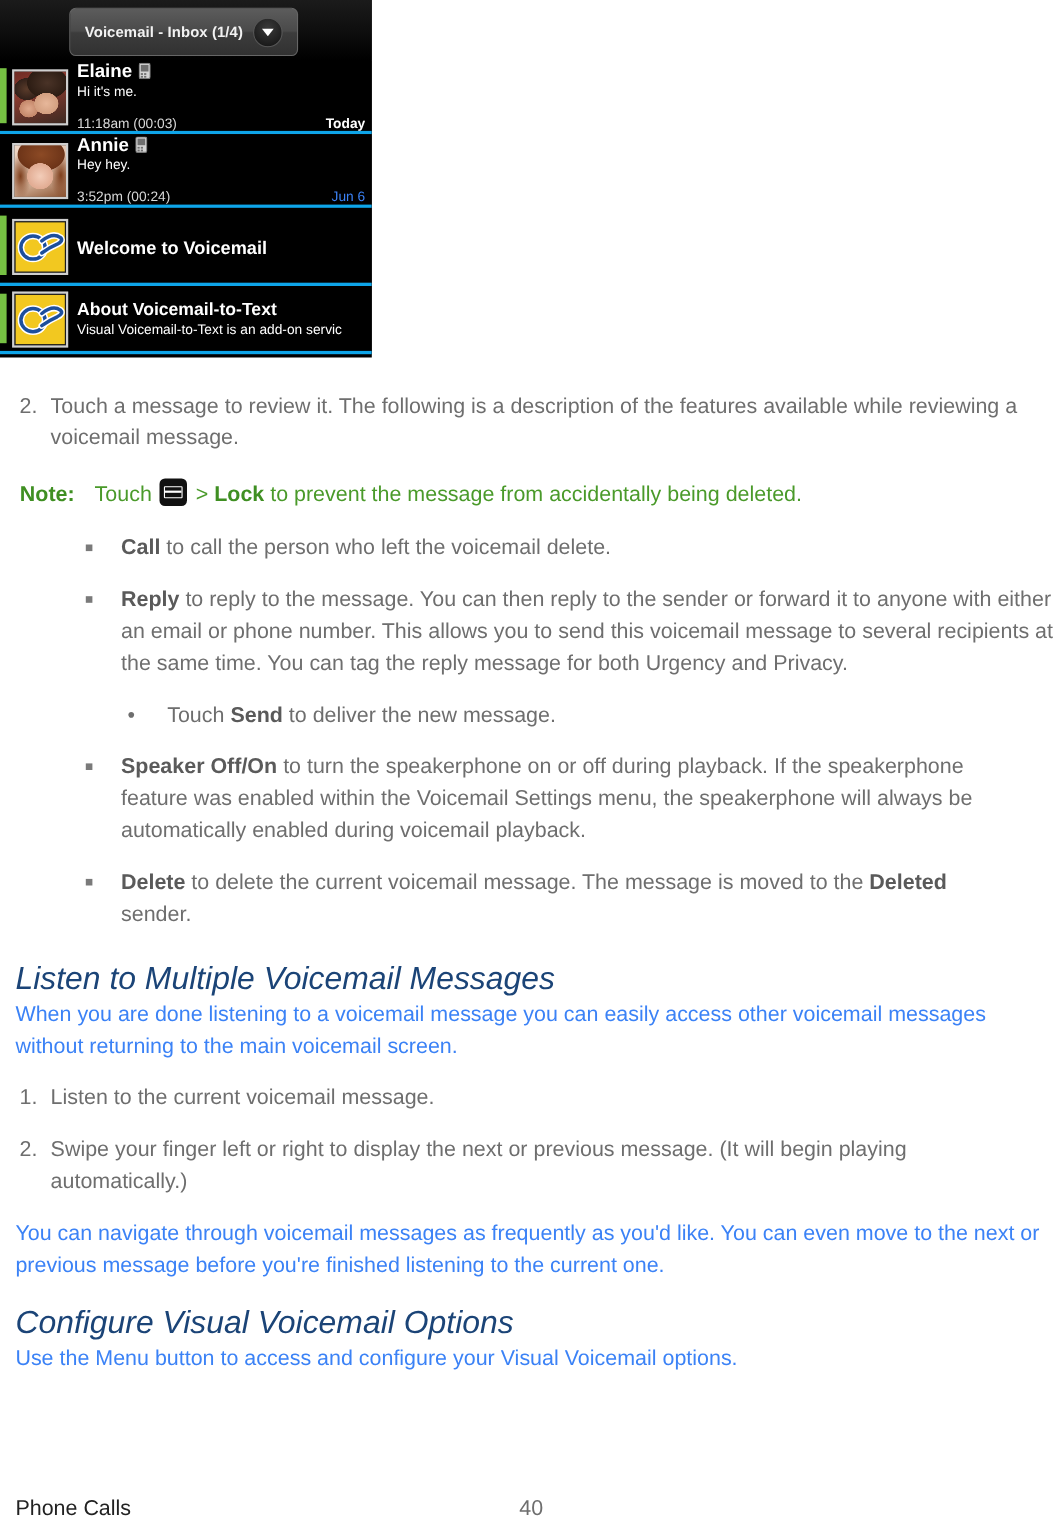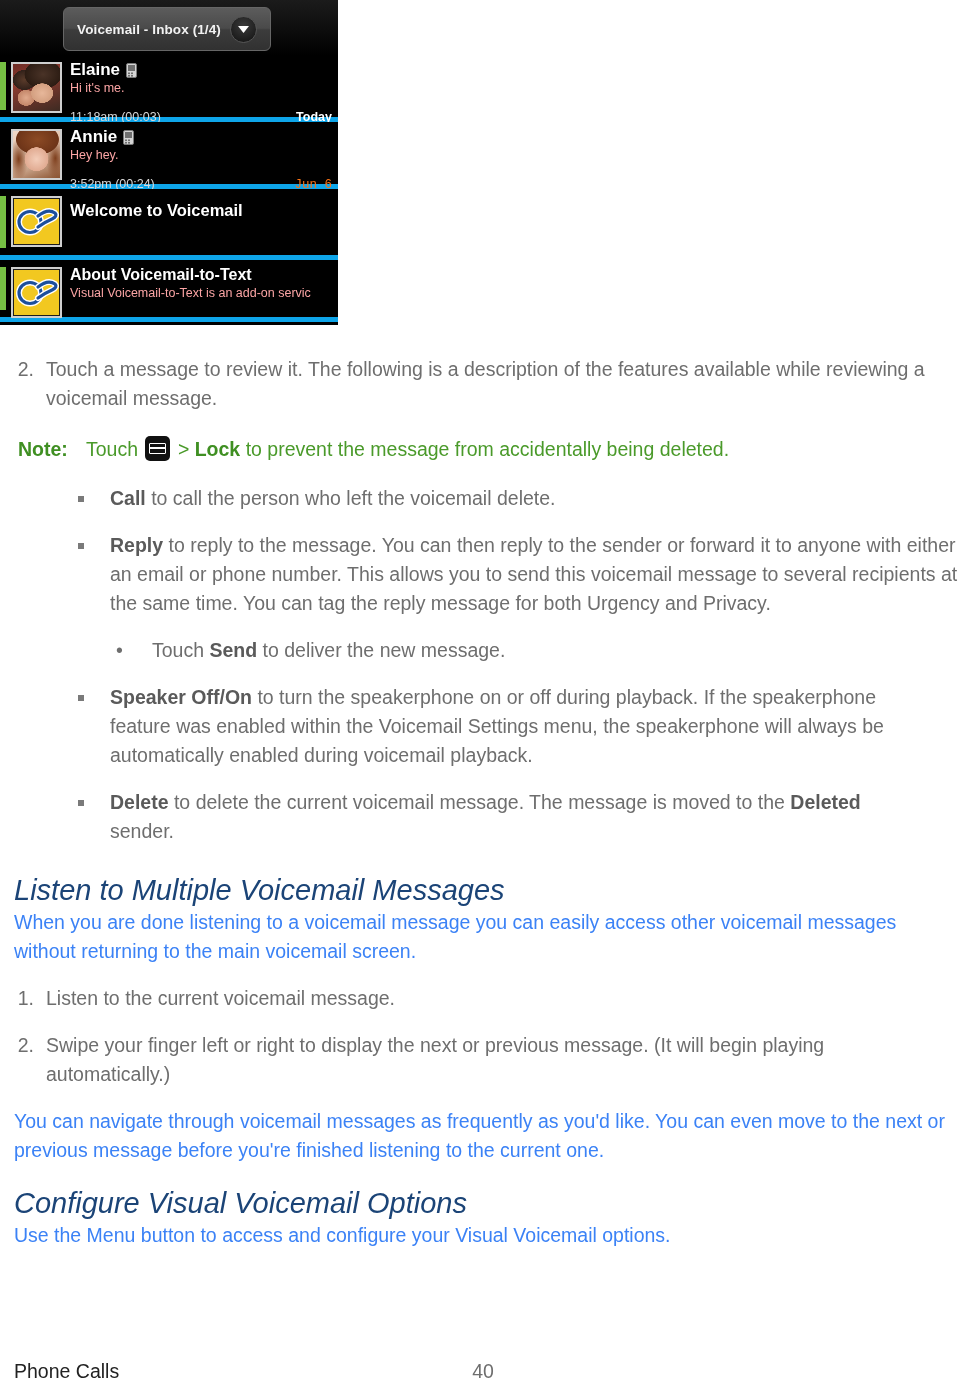--- a/index.html
+++ b/index.html
@@ -62,23 +62,23 @@
     display: flex;
     align-items: center;
     justify-content: center;
     flex: 0 0 auto;
   }
   .vm-caret svg { display: block; }
 
   .vm-row {
     position: relative;
     display: flex;
-    align-items: flex-start;
+    align-items: center;
     background: #000;
-    border-bottom: 5px solid #0ea5e9;
+    border-bottom: 3px solid #0ea5e9;
     padding: 5px 0 5px 0;
     box-sizing: border-box;
   }
   .vm-row.r1 { height: 67px; }
   .vm-row.r2 { height: 67px; }
   .vm-row.r3 { height: 62px; }
   .vm-row.r4 { height: 71px; }
 
   .vm-unread {
     width: 6px;
@@ -151,38 +151,38 @@
   .vm-title-big {
     color: #ffffff;
     font-size: 16.5px;
     font-weight: bold;
     line-height: 21px;
     white-space: nowrap;
     padding-top: 6px;
   }
   .vm-phone-glyph { flex: 0 0 auto; display: block; }
   .vm-preview {
-    color: #fca5a5;
+    color: #ffffff;
     font-size: 12.5px;
     line-height: 16px;
     white-space: nowrap;
     overflow: hidden;
   }
   .vm-meta {
     color: #d8d8d8;
     font-size: 12.5px;
     line-height: 16px;
     display: flex;
     justify-content: space-between;
     align-items: baseline;
     padding-right: 2px;
     margin-top: 13px;
   }
   .vm-date { color: #ffffff; font-weight: bold; font-size: 12.5px; }
-  .vm-date.plain { font-weight: normal; color: #f97316; font-family: Liberation Mono, monospace; }
+  .vm-date.plain { font-weight: normal; color: #3b82f6; }
 
   
   .doc { position: absolute; left: 0; top: 325px; width: 966px; }
 
   .para {
     font-size: 19.5px;
     line-height: 29px;
     color: #3b82f6;
   }
   b, strong { color: #5a5a5a; font-weight: bold; }

